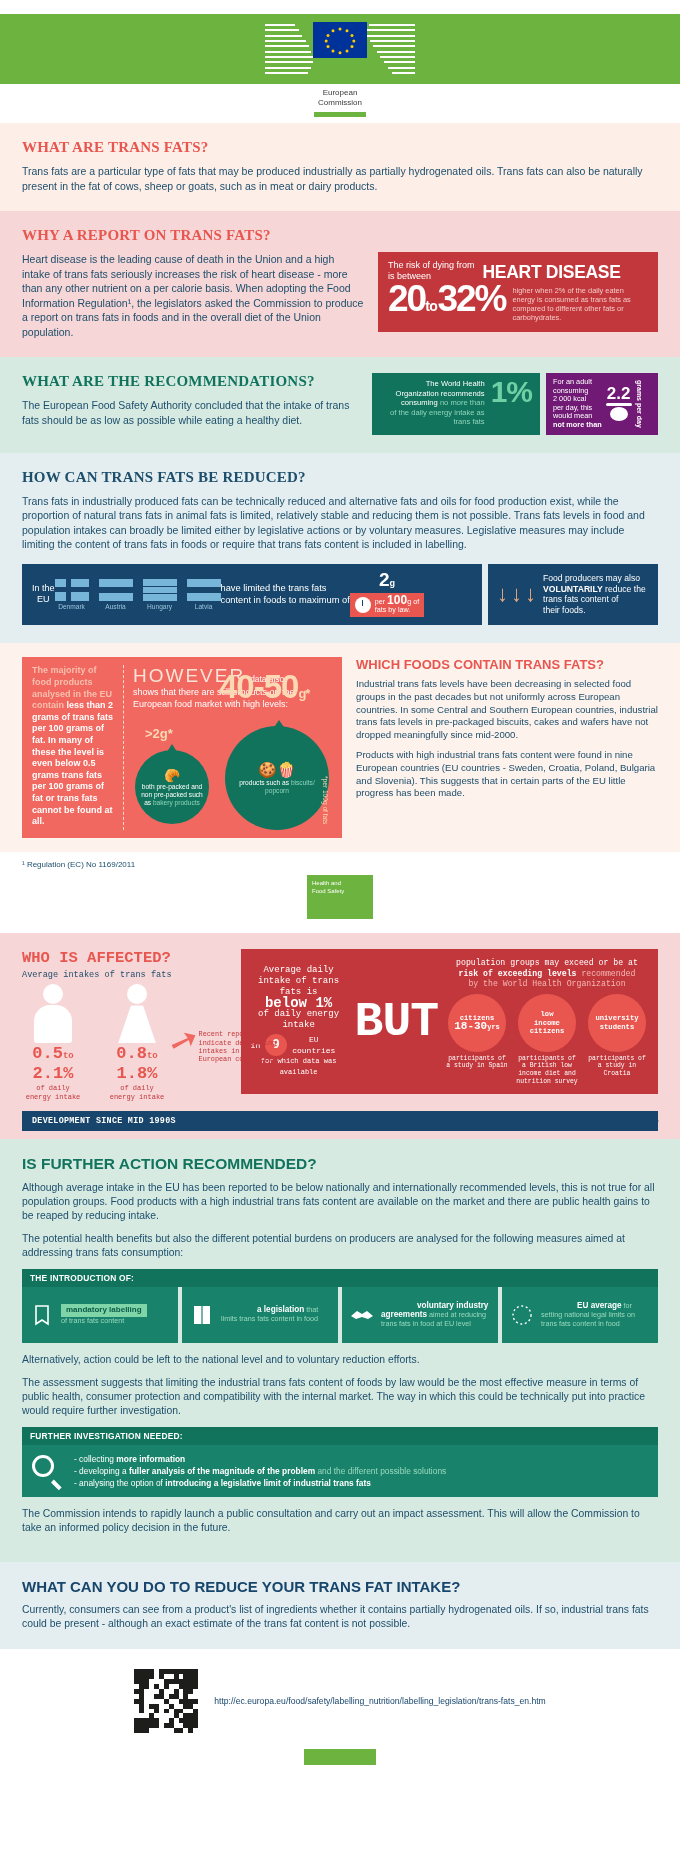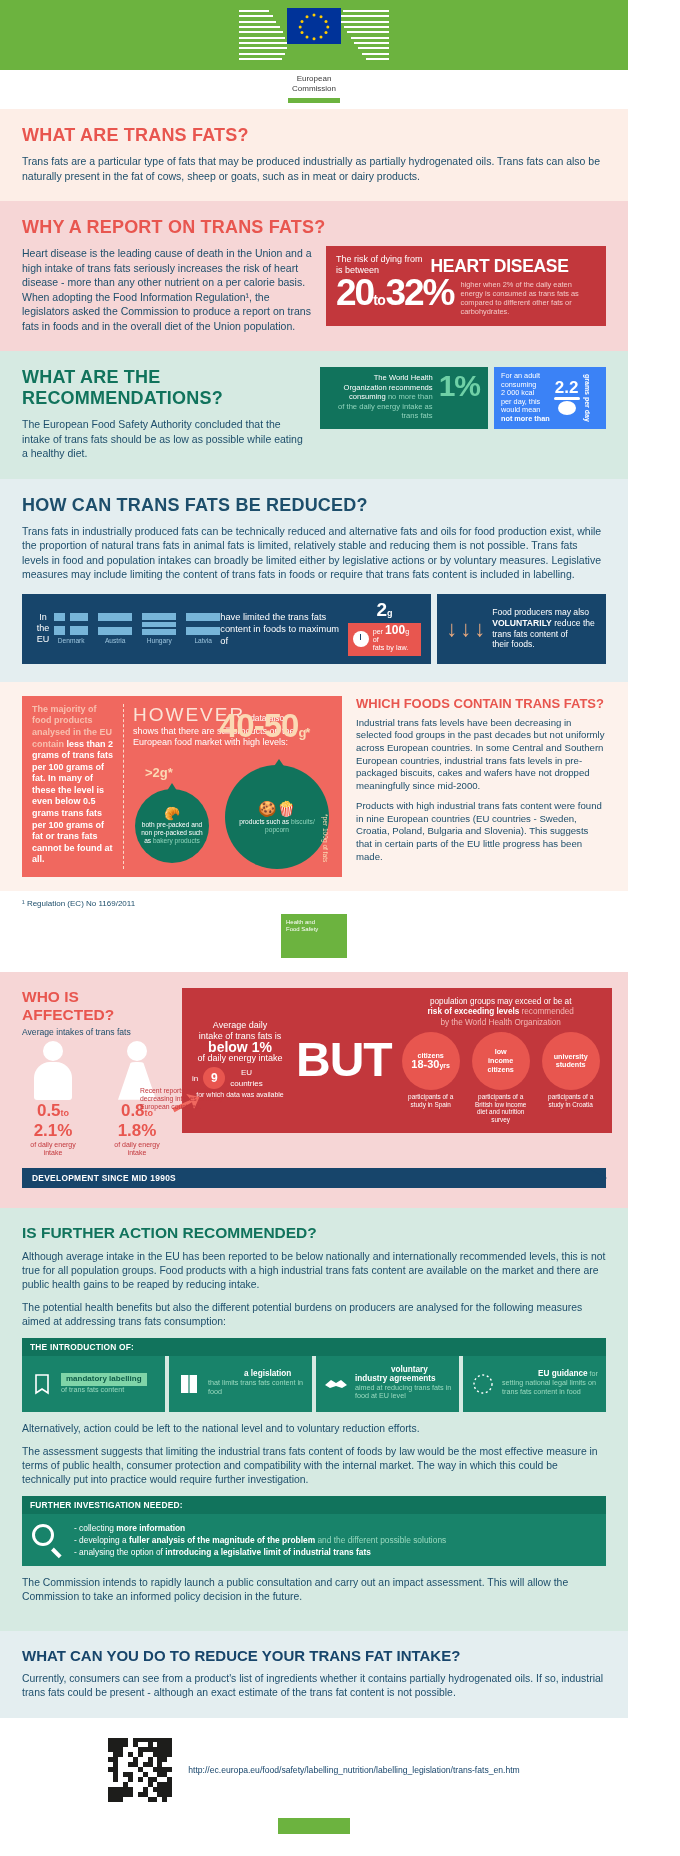--- a/index.html
+++ b/index.html
@@ -3,21 +3,21 @@
 <meta charset="utf-8">
 <style>
   * { box-sizing: border-box; margin: 0; padding: 0; }
   body {
     width: 680px;
     font-family: "Liberation Sans", sans-serif;
     background: #ffffff;
     color: #1d4e6b;
     -webkit-font-smoothing: antialiased;
   }
-  .page { width: 628px; position: relative; overflow: hidden; }
+  .page { width: 680px; position: relative; overflow: hidden; margin-top: 14px; }
 
   
   .topband { height: 70px; background: #6cb33f; position: relative; }
   .eu-logo-wrap { position: absolute; left: 0; right: 0; top: 8px; display: flex; justify-content: center; }
   .eu-flag { width: 54px; height: 36px; background: #003399; position: relative; }
   .eu-stars { position: absolute; inset: 0; }
   .logo-lines { display: flex; align-items: flex-start; }
   .lines-l, .lines-r { width: 48px; height: 52px; display: flex; flex-direction: column; justify-content: space-between; padding-top: 2px; }
   .lines-l i, .lines-r i { display: block; height: 2px; background: #ffffff; }
   .lines-l i:nth-child(1){width:62%} .lines-l i:nth-child(2){width:70%}
@@ -36,21 +36,21 @@
   .logo-zone { padding-bottom: 6px; }
 
   
   .main-title { text-align: center; padding: 20px 30px 18px; font-size: 22px; font-weight: bold;
     letter-spacing: -0.3px; line-height: 26px; }
   .t-red { color: #e8564f; }
   .t-navy { color: #1d4e6b; }
 
   
   .sec { padding: 16px 22px 18px; }
-  .sec h2 { font-size: 18px; letter-spacing: 0.2px; margin-bottom: 8px; font-weight: bold; }
+  .sec h2 { font-size: 15px; letter-spacing: 0.2px; margin-bottom: 8px; font-weight: bold; font-family: Liberation Serif, serif; }
   .body-txt { font-size: 10.5px; line-height: 14.5px; }
   .sec-cream { background: #fdeee7; }
   .sec-pink  { background: #f6d6d6; }
   .sec-mint  { background: #d6eae2; }
   .sec-pale  { background: #e4eef0; }
   .h-red  { color: #e8564f; }
   .h-teal { color: #11735c; }
   .h-navy { color: #1d4e6b; }
 
   .two-col { display: flex; gap: 14px; align-items: flex-start; }
@@ -67,21 +67,21 @@
   .hd-num small { font-size: 14px; font-weight: bold; letter-spacing: -0.5px; }
   .hd-note { font-size: 7.4px; line-height: 9px; color: #f3c9c6; padding-bottom: 1px; }
 
   
   .who-wrap { display: flex; gap: 6px; }
   .who-card { background: #11735c; color: #ffffff; padding: 6px 8px; width: 168px;
     display: flex; gap: 6px; }
   .who-card .txt { font-size: 7.6px; line-height: 9.6px; text-align: right; flex: 1; }
   .who-card .pct { font-size: 30px; font-weight: bold; line-height: 26px; color: #6fd0a6; letter-spacing: -1px; }
   .dim { color: #8fd3bb; }
-  .who-card2 { background: #3b82f6; color: #ffffff; padding: 5px 7px; width: 112px;
+  .who-card2 { background: #701a75; color: #ffffff; padding: 5px 7px; width: 112px;
     display: flex; align-items: center; gap: 4px; }
   .who-card2 .txt { font-size: 7.3px; line-height: 8.6px; }
   .who-card2 .num { font-size: 17px; font-weight: bold; line-height: 16px; text-align: center; }
   .who-card2 .vert { writing-mode: vertical-rl; font-size: 7px; font-weight: bold; }
   .scale-ico { width: 26px; height: 18px; position: relative; margin: 1px auto 0; }
   .scale-ico .top { position: absolute; top: 0; left: 0; width: 26px; height: 3px; background: #fff; border-radius: 2px; }
   .scale-ico .dial { position: absolute; top: 4px; left: 4px; width: 18px; height: 14px; border-radius: 50%; background: #fff; }
 
   
   .navy-band { display: flex; gap: 6px; margin-top: 12px; }
@@ -139,21 +139,21 @@
   .which-col h2 { font-size: 13px; color: #e8564f; margin-bottom: 6px; font-weight: bold; }
   .which-col p { font-size: 9.6px; line-height: 12.6px; margin-bottom: 8px; }
 
   
   .footnote-wrap { background: #fff; padding: 8px 22px 4px; }
   .footnote { font-size: 8px; }
   .hs-logo { width: 66px; height: 44px; background: #6cb33f; color: #fff; font-size: 6px;
     line-height: 7.5px; padding: 5px 5px; margin: 6px auto 10px; }
 
   
-  .affected { background: #f6d6d6; padding: 16px 22px 20px; }
+  .affected { background: #f6d6d6; padding: 16px 22px 8px; font-family: Liberation Mono, monospace; }
   .aff-flex { display: flex; gap: 14px; align-items: flex-start; }
   .aff-left { width: 230px; position: relative; }
   .aff-left h2 { font-size: 15.5px; color: #e8564f; font-weight: bold; }
   .aff-sub { font-size: 8.6px; margin-top: 3px; margin-bottom: 4px; }
   .people { display: flex; gap: 22px; position: relative; }
   .person { text-align: center; width: 62px; }
   .p-ico { width: 40px; height: 58px; margin: 0 auto; position: relative; }
   .p-head { width: 20px; height: 20px; background: #fff; border-radius: 50%; margin: 0 auto; }
   .p-body { width: 38px; height: 38px; background: #fff; margin: 1px auto 0;
     border-radius: 16px 16px 3px 3px; }
@@ -574,21 +574,21 @@
             </svg>
         </div>
         <div class="m-txt"><b>voluntary industry agreements</b><span class="lite"> aimed at reducing trans fats in food at EU level</span></div>
       </div>
       <div class="measure">
         <div class="m-ico">
           <svg width="24" height="24" viewBox="0 0 24 24">
               <circle cx="12" cy="12" r="9" fill="none" stroke="#fff" stroke-width="1.4" stroke-dasharray="2 2.6"></circle>
             </svg>
         </div>
-        <div class="m-txt"><b>EU guidance</b><span class="lite"> for setting national legal limits on trans fats content in food</span></div>
+        <div class="m-txt"><b>EU average</b><span class="lite"> for setting national legal limits on trans fats content in food</span></div>
       </div>
     </div>
 
     <p>Alternatively, action could be left to the national level and to voluntary reduction efforts.</p>
     <p>The assessment suggests that limiting the industrial trans fats content of foods by law would be the most effective measure in terms of public health, consumer protection and compatibility with the internal market. The way in which this could be technically put into practice would require further investigation.</p>
 
     <div class="strip-hdr">FURTHER INVESTIGATION NEEDED:</div>
     <div class="fi-box">
       <div class="mag">
         <div class="mag-c"></div>

